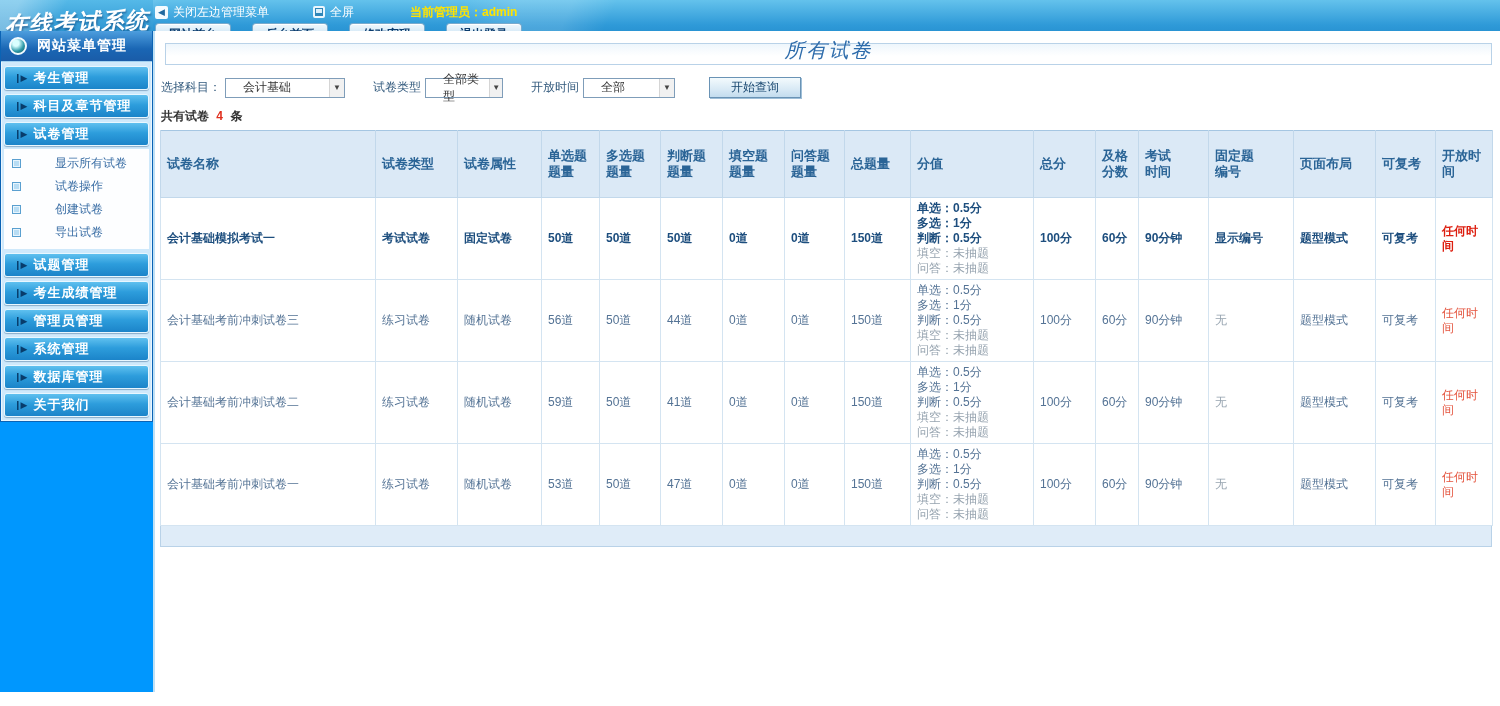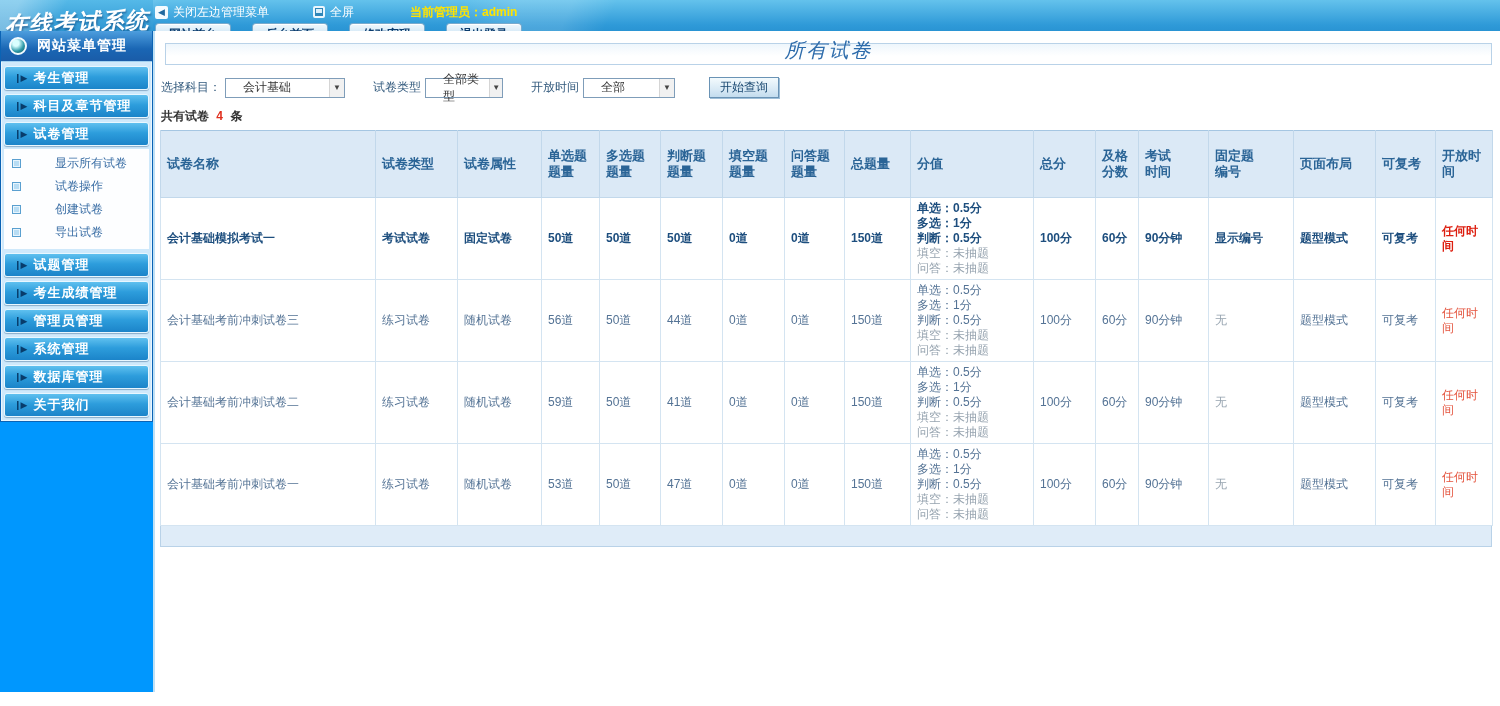--- a/index.html
+++ b/index.html
@@ -71,21 +71,21 @@
   .filters .flabel { margin-right:4px; }
   .select { display:inline-flex; align-items:center; justify-content:space-between;
     height:20px; border:1px solid #7f9db9; background:#fff; font-size:12px; color:#333;
     padding-left:17px; cursor:pointer; margin-right:28px; }
   .select .arrow { width:15px; height:100%; margin-left:6px; background:#f1f1f1;
     border-left:1px solid #d5d5d5; display:flex; align-items:center; justify-content:center;
     color:#444; font-size:8px; }
   .sel-subject { width:120px; }
   .sel-type { width:78px; }
   .sel-time { width:92px; }
-  .query-btn { height:21px; padding:0 10px; border:1px solid #6a93b5;
+  .query-btn { height:21px; padding:0 21px; border:1px solid #6a93b5;
     background:linear-gradient(180deg,#f3fafd 0%,#d8e9f5 60%,#c3dcee 100%);
     font-size:12px; color:#17466f; cursor:pointer; margin-left:6px;
     box-shadow:1px 1px 0 #9fbfd8; }
   .count-line { font-size:12px; color:#333; font-weight:bold; margin:0 0 5px 2px; }
   .count-line .num { color:#e0301e; margin:0 4px; }
 
   
   table.papers { border-collapse:collapse; table-layout:fixed; width:1332px; margin-left:1px;
     border:1px solid #a5c6e2; }
   .papers th { background:#dbe9f6; color:#2a6496; font-size:13px; font-weight:bold;

